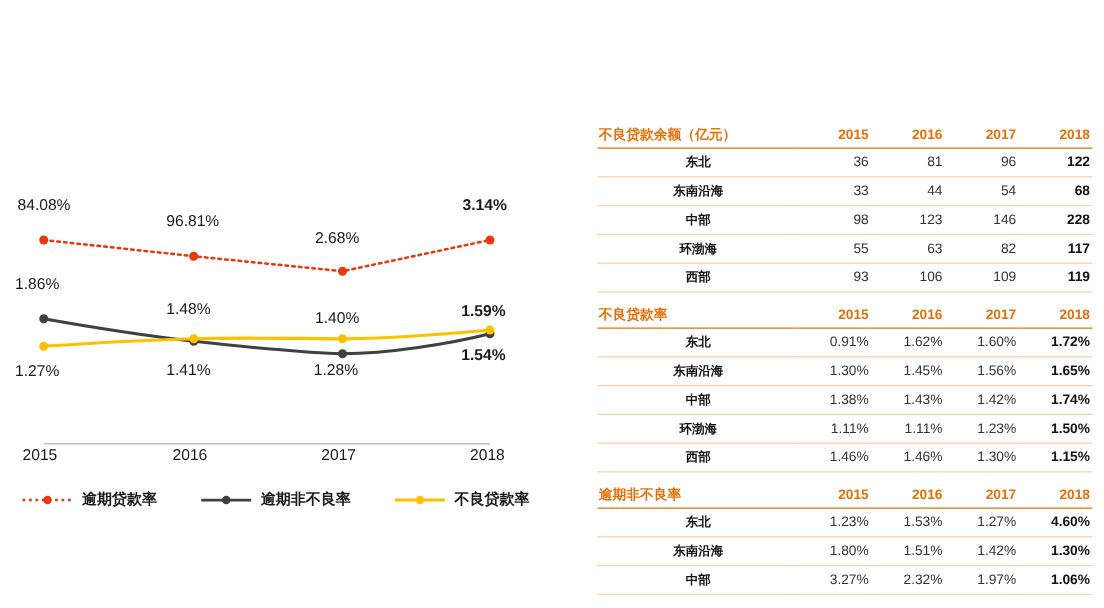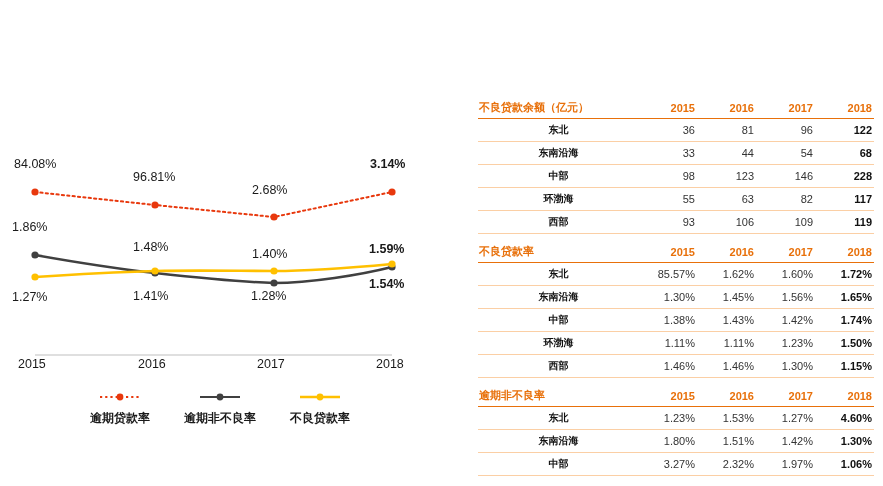--- a/index.html
+++ b/index.html
@@ -44,21 +44,21 @@
   .xtick{
     position:absolute;top:12px;
     font-size:12.5px;color:#1a1a1a;
     white-space:nowrap;
   }
 
   .legend{
     position:absolute;left:0;top:296px;width:440px;
     display:flex;justify-content:center;align-items:center;gap:34px;
   }
-  .lg-item{display:flex;align-items:center;gap:7px;white-space:nowrap;flex-direction:column;}
+  .lg-item{display:flex;align-items:center;gap:7px;white-space:nowrap;}
   .lg-label{font-size:12px;font-weight:bold;color:#1a1a1a;}
 
   
   .tables{position:absolute;left:478px;top:100px;width:396px;}
   table.t{
     width:396px;border-collapse:collapse;table-layout:fixed;
     margin-bottom:10px;
   }
   table.t th,table.t td{padding:0;}
   .t .hdr-name{
@@ -241,21 +241,21 @@
           <th class="hdr-name">不良贷款率</th>
           <th class="hdr-yr">2015</th>
           <th class="hdr-yr">2016</th>
           <th class="hdr-yr">2017</th>
           <th class="hdr-yr">2018</th>
         </tr>
       </thead>
       <tbody>
         <tr>
           <td class="rname">东北</td>
-          <td class="val">85.57%</td>
+          <td class="val">0.91%</td>
           <td class="val">1.62%</td>
           <td class="val">1.60%</td>
           <td class="val last">1.72%</td>
         </tr>
         <tr>
           <td class="rname">东南沿海</td>
           <td class="val">1.30%</td>
           <td class="val">1.45%</td>
           <td class="val">1.56%</td>
           <td class="val last">1.65%</td>

